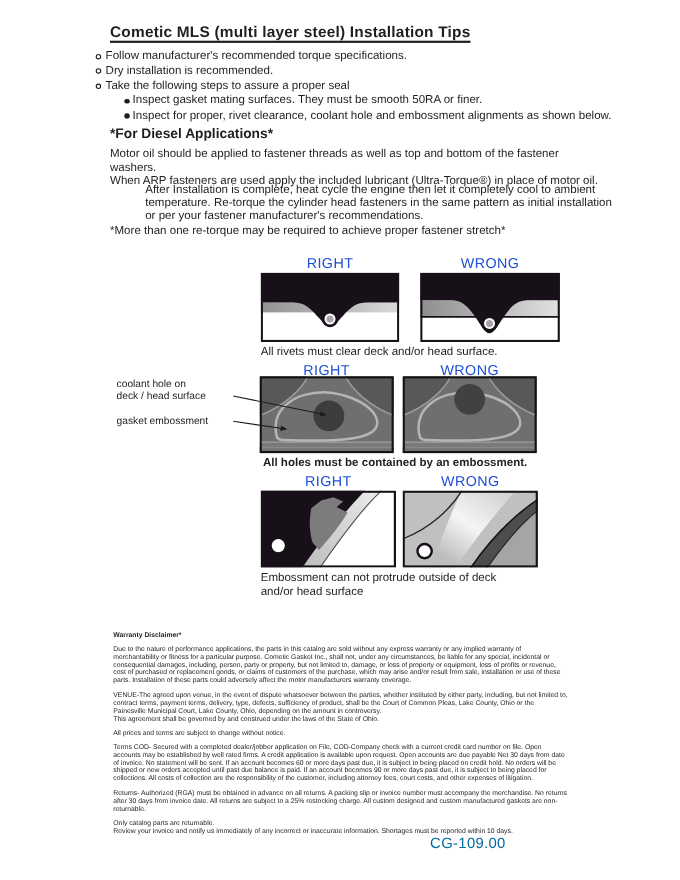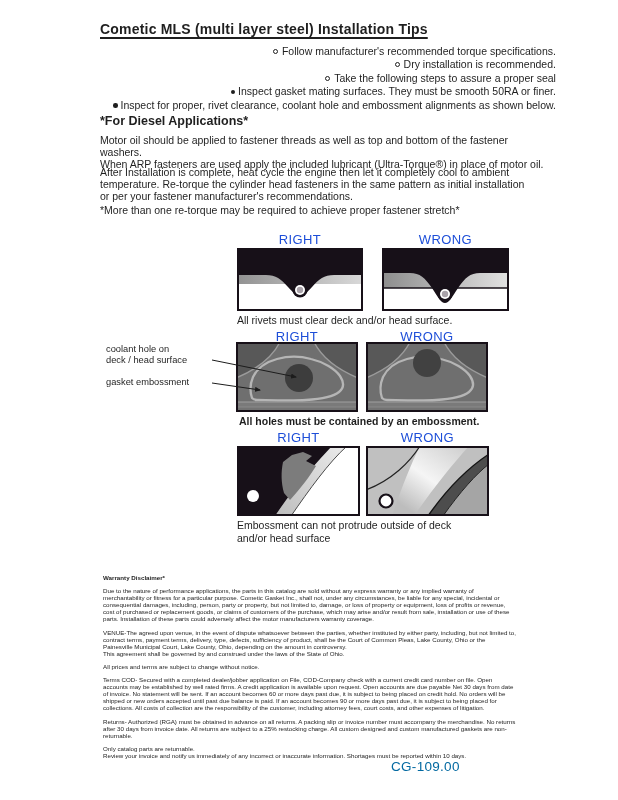--- a/index.html
+++ b/index.html
@@ -8,28 +8,28 @@
     position:relative; width:618px; height:800px; background:#ffffff;
     font-family:"Liberation Sans","DejaVu Sans",sans-serif; color:#1f1f1f;
     overflow:hidden;
   }
   .title {
     position:absolute; left:100px; top:21px;
     font-size:14px; font-weight:bold; letter-spacing:0.2px;
     text-decoration:underline; text-underline-offset:3px; text-decoration-thickness:1.5px;
   }
   .bullets { position:absolute; left:87px; top:45px; font-size:10.5px; line-height:13.4px; }
-  .bullet-row { display:flex;justify-content:flex-end; }
+  .bullet-row { display:flex; }
   .bullet-marker { width:5px; height:5px; border:1px solid #1f1f1f; border-radius:50%; margin:4px 4px 0 0; flex:none; }
   .bullet-row.sub { margin-left:26px; }
   .sub-marker { width:4.5px; height:4.5px; background:#1f1f1f; border-radius:50%; margin:4.5px 3px 0 0; flex:none; }
   .diesel-heading { position:absolute; left:100px; top:114px; font-size:12.5px; font-weight:bold; }
   .body-p { position:absolute; left:100px; width:448px; font-size:10.5px; line-height:11.9px; white-space:pre-line; }
   .p1 { top:135px; }
-  .p2 { top:167px; }
+  .p2 { top:167px;margin-left:32px; }
   .note { top:205px; }
   .dlabel { position:absolute; font-size:13px; letter-spacing:0.4px; text-align:center; color:#1d4ed8; }
   .dcaption { position:absolute; font-size:10.5px; line-height:13px; white-space:pre-line; }
   svg.panel { position:absolute; display:block; }
   .side-label { position:absolute; font-size:9.3px; line-height:10.6px; white-space:pre-line; }
   .arrows { position:absolute; left:208px; top:352px; }
   .disclaimer { position:absolute; left:103px; top:574px; width:413px; font-size:6.2px; line-height:7.1px; color:#242424; }
   .disclaimer p { margin-bottom:6px; }
   .disclaimer p.tight { margin-bottom:0; }
   .disc-heading { font-weight:bold; }

